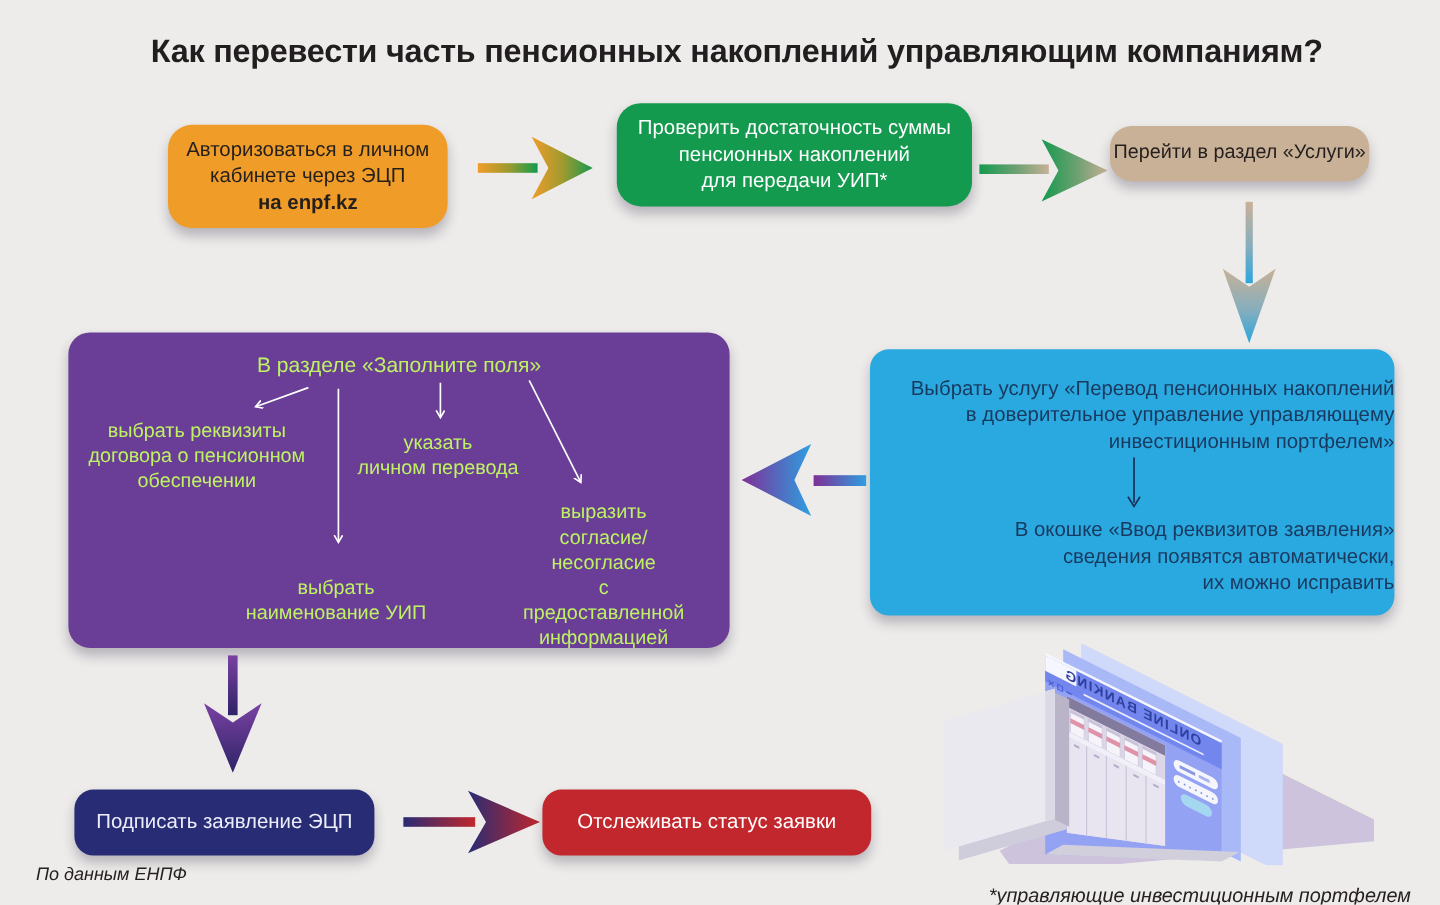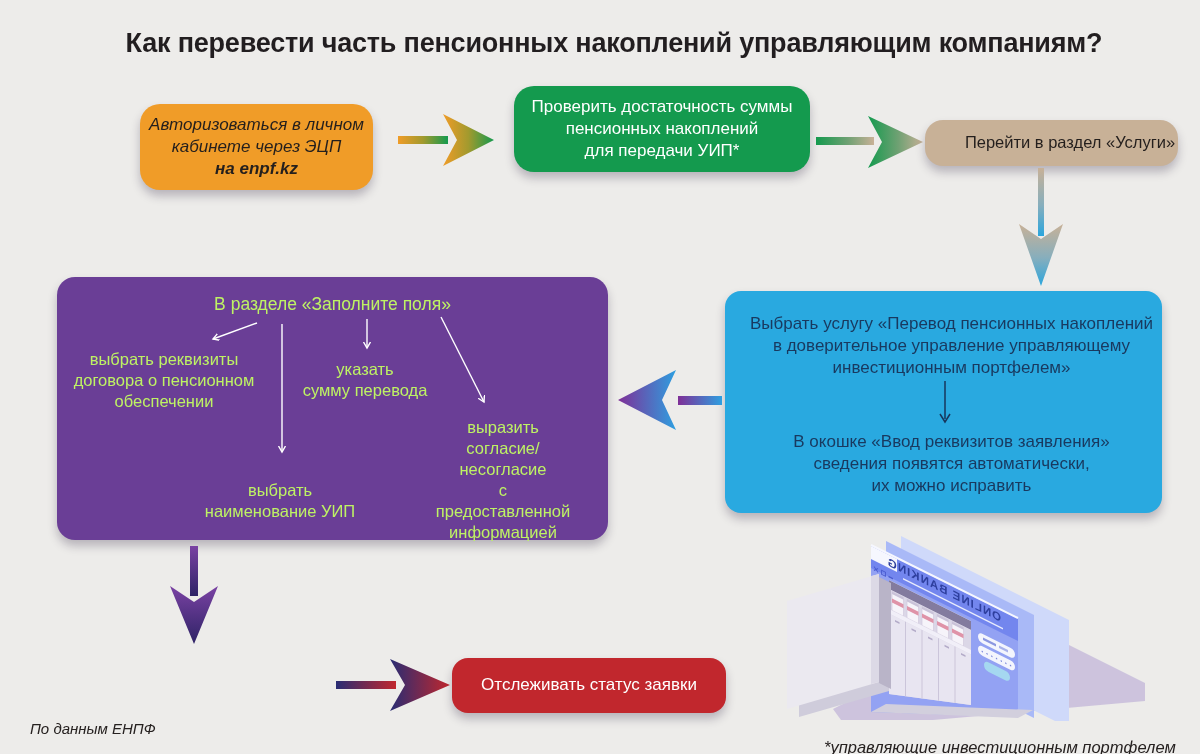--- a/index.html
+++ b/index.html
@@ -26,32 +26,32 @@
   .box-orange{background:var(--orange);color:var(--dark_text);}
   .box-green{background:var(--green);color:#fff;}
   .box-tan{background:var(--tan);color:var(--dark_text);border-radius:18px;font-size:16.5px;}
   .box-blue{background:var(--blue);color:var(--blue_box_text);border-radius:16px;}
   .box-purple{background:var(--purple);color:#bef264;border-radius:18px;display:block;}
   .box-navy{background:var(--navy);color:#eceefc;border-radius:16px;}
   .box-red{background:var(--red);color:#fff;border-radius:16px;}
   .pbx-item{position:absolute;transform:translateX(-50%);text-align:center;
     font-size:16.5px;line-height:1.27;white-space:pre-line;}
   .pbx-header{position:absolute;left:0;right:0;top:16px;text-align:center;font-size:17.5px;}
-  .bluebox-part{position:absolute;left:16px;right:0;text-align:center;white-space:pre-line;}
+  .bluebox-part{position:absolute;left:16px;right:0;text-align:right;white-space:pre-line;}
   .footnote{position:absolute;font-style:italic;color:#262120;font-size:16.5px;}
   svg{display:block;}
 </style>
 </head>
 <body>
 
 <div id="canvas">
 
   <div class="abs title">Как перевести часть пенсионных накоплений управляющим компаниям?</div>
 
-  <div class="box box-orange" style="left:140px;top:104px;width:233px;height:86px;font-style:italic;">
+  <div class="box box-orange" style="left:140px;top:104px;width:233px;height:86px;">
     <div class="ml">Авторизоваться в личном
 кабинете через ЭЦП</div>
     <div style="font-weight:bold;">на enpf.kz</div>
   </div>
 
   <svg class="abs" style="left:398px;top:111px;" width="96" height="58" viewBox="0 0 96 58">
     <defs>
         <linearGradient id="g1" x1="0" y1="0" x2="1" y2="0">
       <stop offset="0" style="stop-color:var(--orange,#f09c28)"></stop>
       <stop offset="0.5" style="stop-color:#a29a2e"></stop>
@@ -73,21 +73,21 @@
         <linearGradient id="g2" x1="0" y1="0" x2="1" y2="0">
       <stop offset="0" style="stop-color:var(--green,#149a4e)"></stop>
       <stop offset="0.55" style="stop-color:#6fa173"></stop>
       <stop offset="1" style="stop-color:var(--tan,#c8b197)"></stop>
     </linearGradient>
       </defs>
     <rect x="0" y="24" width="58" height="8" fill="url(#g2)"></rect>
     <polygon points="52,3 107,29 52,55 66,29" fill="url(#g2)"></polygon>
   </svg>
 
-  <div class="box box-tan" style="left:925px;top:120px;width:216px;height:46px;padding-left:37px;">
+  <div class="box box-tan" style="left:925px;top:105px;width:216px;height:46px;">
     <div>Перейти в раздел «Услуги»</div>
   </div>
 
   <svg class="abs" style="left:1013px;top:168px;" width="56" height="120" viewBox="0 0 56 120">
     <defs>
         <linearGradient id="g3" x1="0" y1="0" x2="0" y2="1">
       <stop offset="0" style="stop-color:var(--tan,#c8b197)"></stop>
       <stop offset="0.55" style="stop-color:#86aebd"></stop>
       <stop offset="1" style="stop-color:#2ba6dd"></stop>
     </linearGradient>
@@ -134,40 +134,43 @@
         <line x1="225" y1="47" x2="225" y2="175" marker-end="url(#mw)"></line>
         <line x1="310" y1="42" x2="310" y2="71" marker-end="url(#mw)"></line>
         <line x1="384" y1="40" x2="427" y2="125" marker-end="url(#mw)"></line>
       </g>
     </svg>
 
     <div class="pbx-item" style="left:107px;top:72px;">выбрать реквизиты
 договора о пенсионном
 обеспечении</div>
     <div class="pbx-item" style="left:308px;top:82px;">указать
-сумму перевода</div>
+личном перевода</div>
     <div class="pbx-item" style="left:446px;top:140px;">выразить
 согласие/несогласие
 с предоставленной
 информацией</div>
     <div class="pbx-item" style="left:223px;top:203px;">выбрать
 наименование УИП</div>
   </div>
 
   <svg class="abs" style="left:167px;top:546px;" width="54" height="102" viewBox="0 0 54 102">
     <defs>
         <linearGradient id="g5" x1="0" y1="0" x2="0" y2="1">
       <stop offset="0" style="stop-color:#7a42a3"></stop>
       <stop offset="1" style="stop-color:#2e2366"></stop>
     </linearGradient>
       </defs>
     <rect x="23" y="0" width="8" height="50" fill="url(#g5)"></rect>
     <polygon points="3,40 27,98 51,40 27,56" fill="url(#g5)"></polygon>
   </svg>
 
+  <div class="box box-navy" style="left:62px;top:658px;width:250px;height:55px;">
+    <div>Подписать заявление ЭЦП</div>
+  </div>
 
   <svg class="abs" style="left:336px;top:657px;" width="114" height="58" viewBox="0 0 114 58">
     <defs>
         <linearGradient id="g6" x1="0" y1="0" x2="1" y2="0">
       <stop offset="0" style="stop-color:var(--navy,#282c74)"></stop>
       <stop offset="1" style="stop-color:var(--red,#c1272d)"></stop>
     </linearGradient>
       </defs>
     <rect x="0" y="24" width="60" height="8" fill="url(#g6)"></rect>
     <polygon points="54,2 114,28 54,54 69,28" fill="url(#g6)"></polygon>

